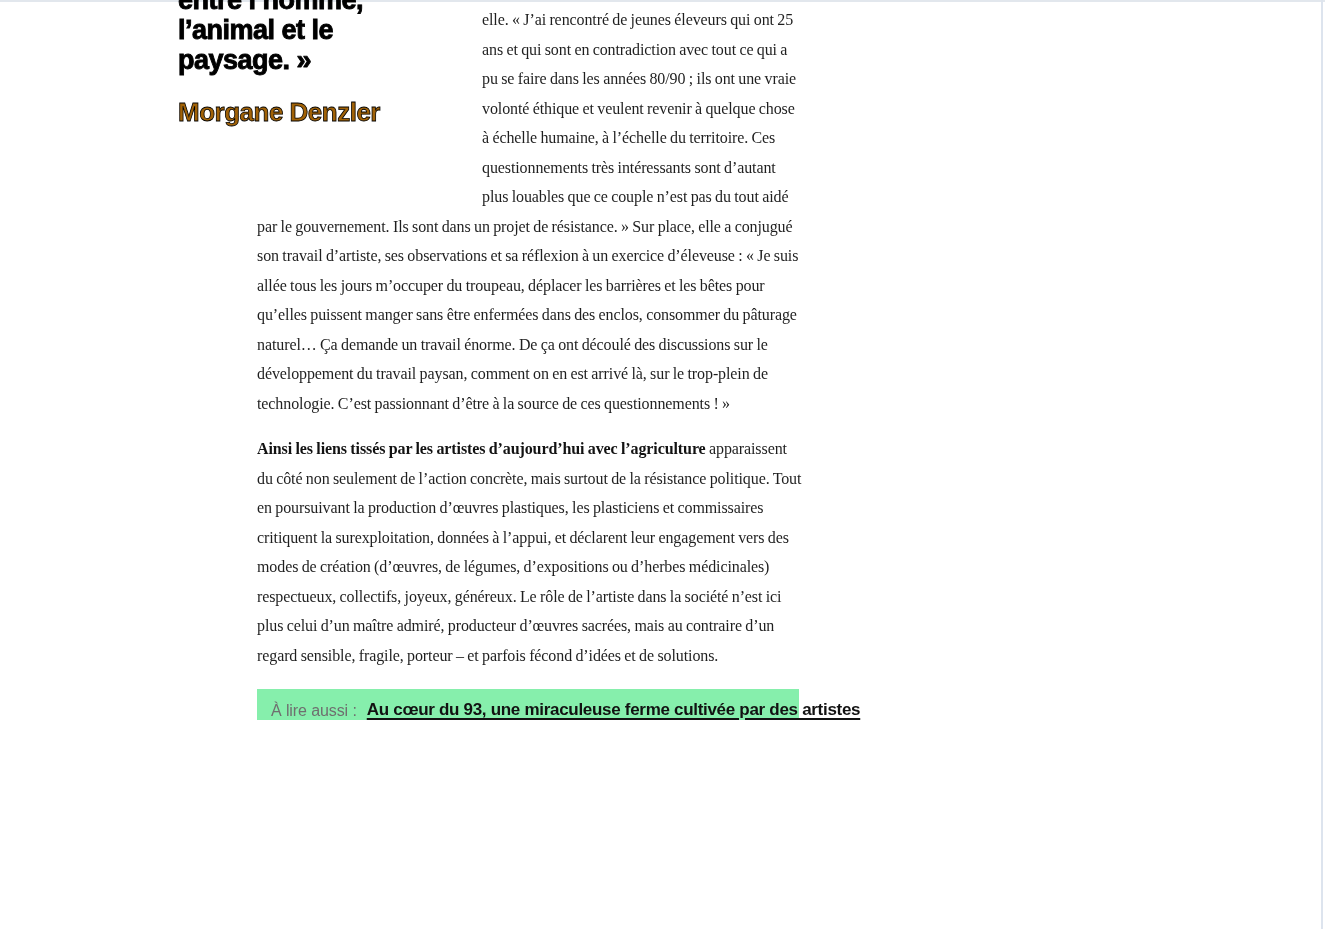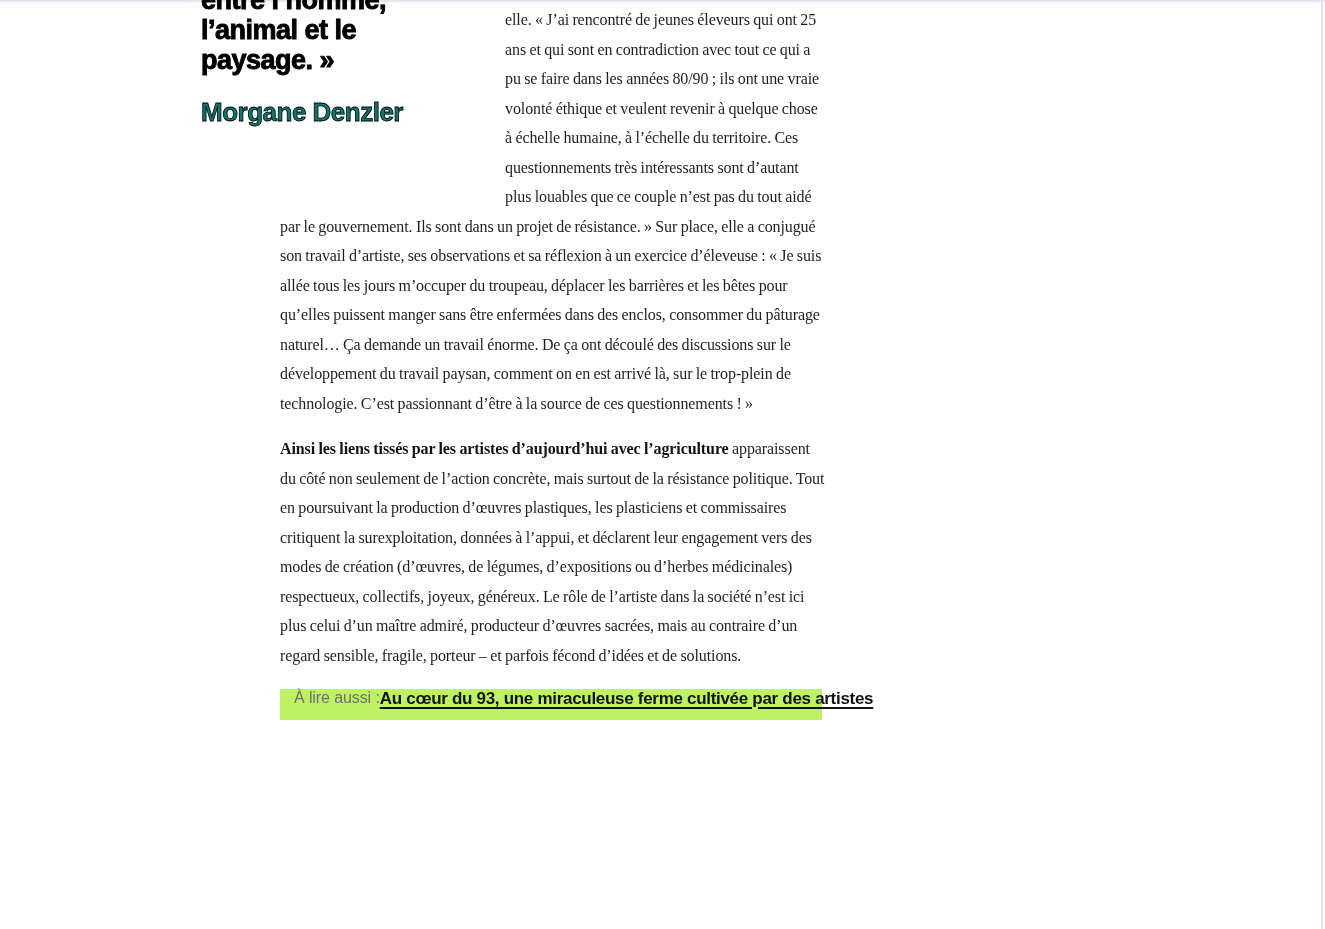--- a/index.html
+++ b/index.html
@@ -24,21 +24,21 @@
   }
   .right-hairline {
     position: absolute;
     top: 0; right: 2px;
     width: 2px; height: 100%;
     background: #dde4ee;
     z-index: 0;
   }
   .article-body {
     position: absolute;
-    left: 280px;
+    left: 257px;
     top: 5px;
     width: 548px;
     z-index: 1;
   }
   
   .pullquote-block {
     float: left;
     width: 304px;
     margin-left: -79px;
     margin-top: -20px;
@@ -54,21 +54,21 @@
     color: #000000;
     -webkit-text-stroke: 0.9px #000000;
     white-space: pre-line;
   }
   .pullquote-author {
     margin-top: 22px;
     font-weight: 700;
     font-size: 26px;
     line-height: 30px;
     letter-spacing: -0.5px;
-    color: #0f766e;
+    color: #a16207;
     -webkit-text-stroke: 0.8px #000000;
   }
   .para {
     margin: 0;
     font-family: "Liberation Serif", serif;
     font-size: 16px;
     line-height: 29.5px;
     color: #1f1f1f;
     letter-spacing: -0.1px;
     word-spacing: -0.5px;
@@ -79,35 +79,36 @@
   }
   .para strong {
     font-weight: 700;
     color: #121212;
   }
   .read-also {
     margin-top: 19px;
     width: 542px;
     height: 31px;
     box-sizing: border-box;
-    background: #bef264;
+    background: #86efac;
     display: flex;
-    align-items: flex-start;
+    align-items: flex-end;
     padding-left: 14px;
     overflow: visible;
     clear: none;
   }
   .read-also-label {
     color: #6f6f6f;
     font-size: 16px;
     letter-spacing: -0.1px;
     white-space: nowrap;
     flex: 0 0 auto;
   }
   .read-also-link {
+    margin-left: 10px;
     color: #121212;
     font-weight: 700;
     font-size: 17px;
     letter-spacing: -0.3px;
     text-decoration: underline;
     text-decoration-thickness: 1.5px;
     text-underline-offset: 3px;
     white-space: nowrap;
     cursor: pointer;
   }

